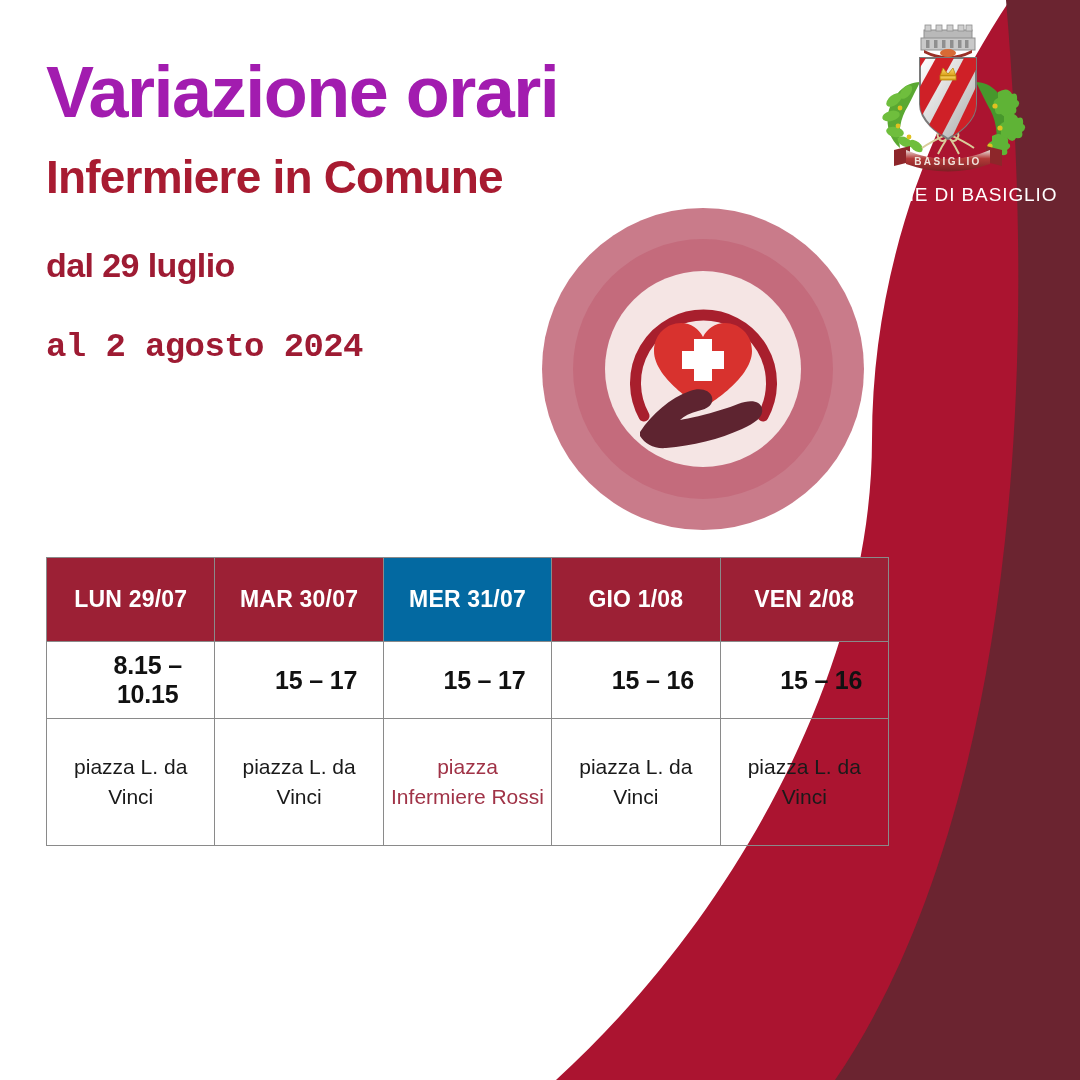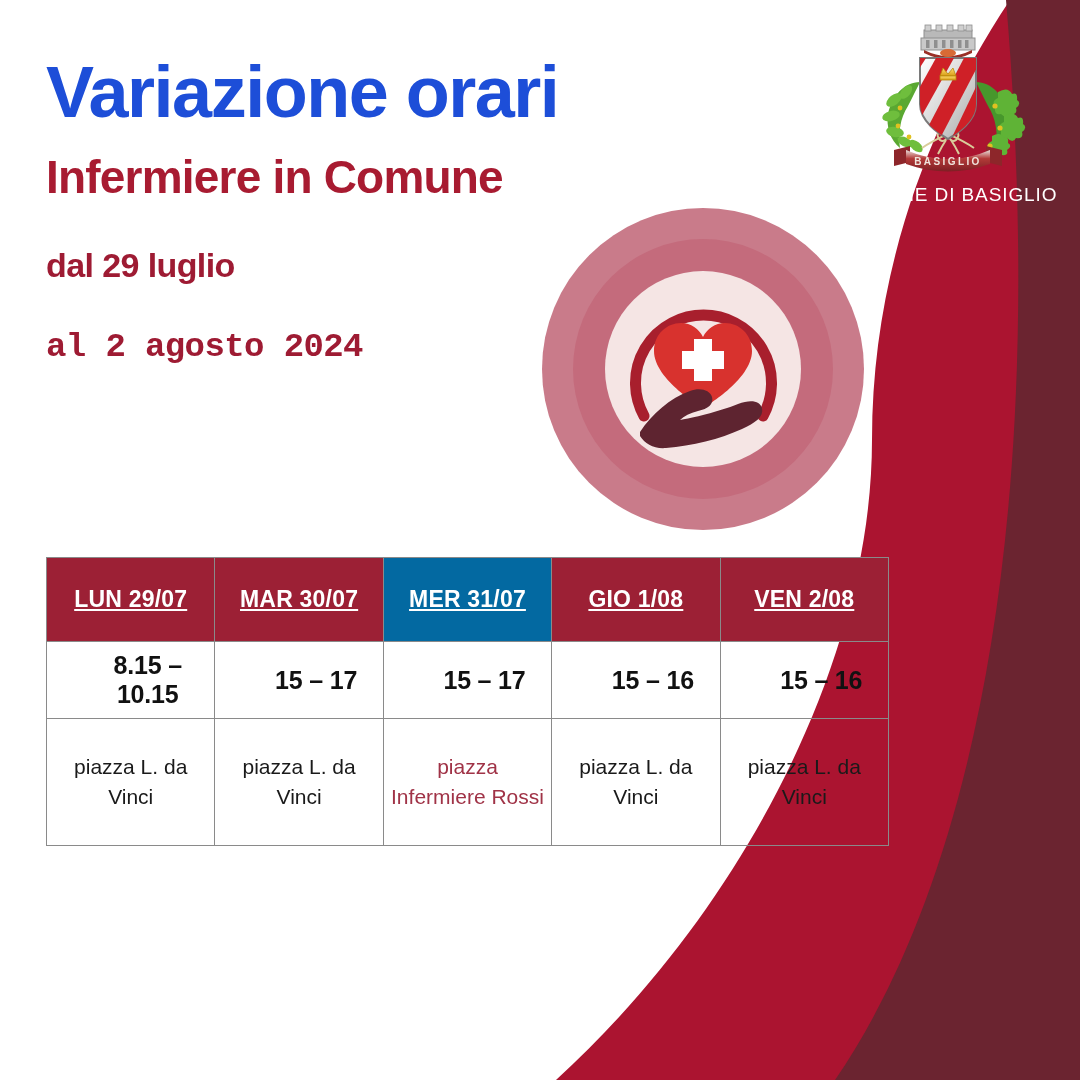--- a/index.html
+++ b/index.html
@@ -50,21 +50,21 @@
   
   .headings {
     position: absolute;
     left: 46px;
     top: 56px;
     z-index: 5;
   }
   .title-main {
     font-size: 72px;
     font-weight: 700;
-    color: #1d4ed8;
+    color: #a21caf;
     letter-spacing: -1.5px;
     line-height: 1.0;
     margin: 0 0 26px 0;
     white-space: nowrap;
   }
   .title-sub {
     font-size: 46px;
     font-weight: 700;
     color: #a81b31;
     letter-spacing: -0.8px;
@@ -113,21 +113,20 @@
     vertical-align: middle;
   }
   table.schedule th {
     height: 83px;
     background: #9c2035;
     color: #ffffff;
     font-size: 23px;
     font-weight: 700;
     letter-spacing: 0.2px;
     padding: 0 2px;
-    text-decoration: underline;
   }
   table.schedule th.highlight {
     background: #0369a1;
   }
   td.time {
     height: 74px;
     font-size: 25px;
     font-weight: 700;
     color: #111111;
     letter-spacing: -0.2px;

